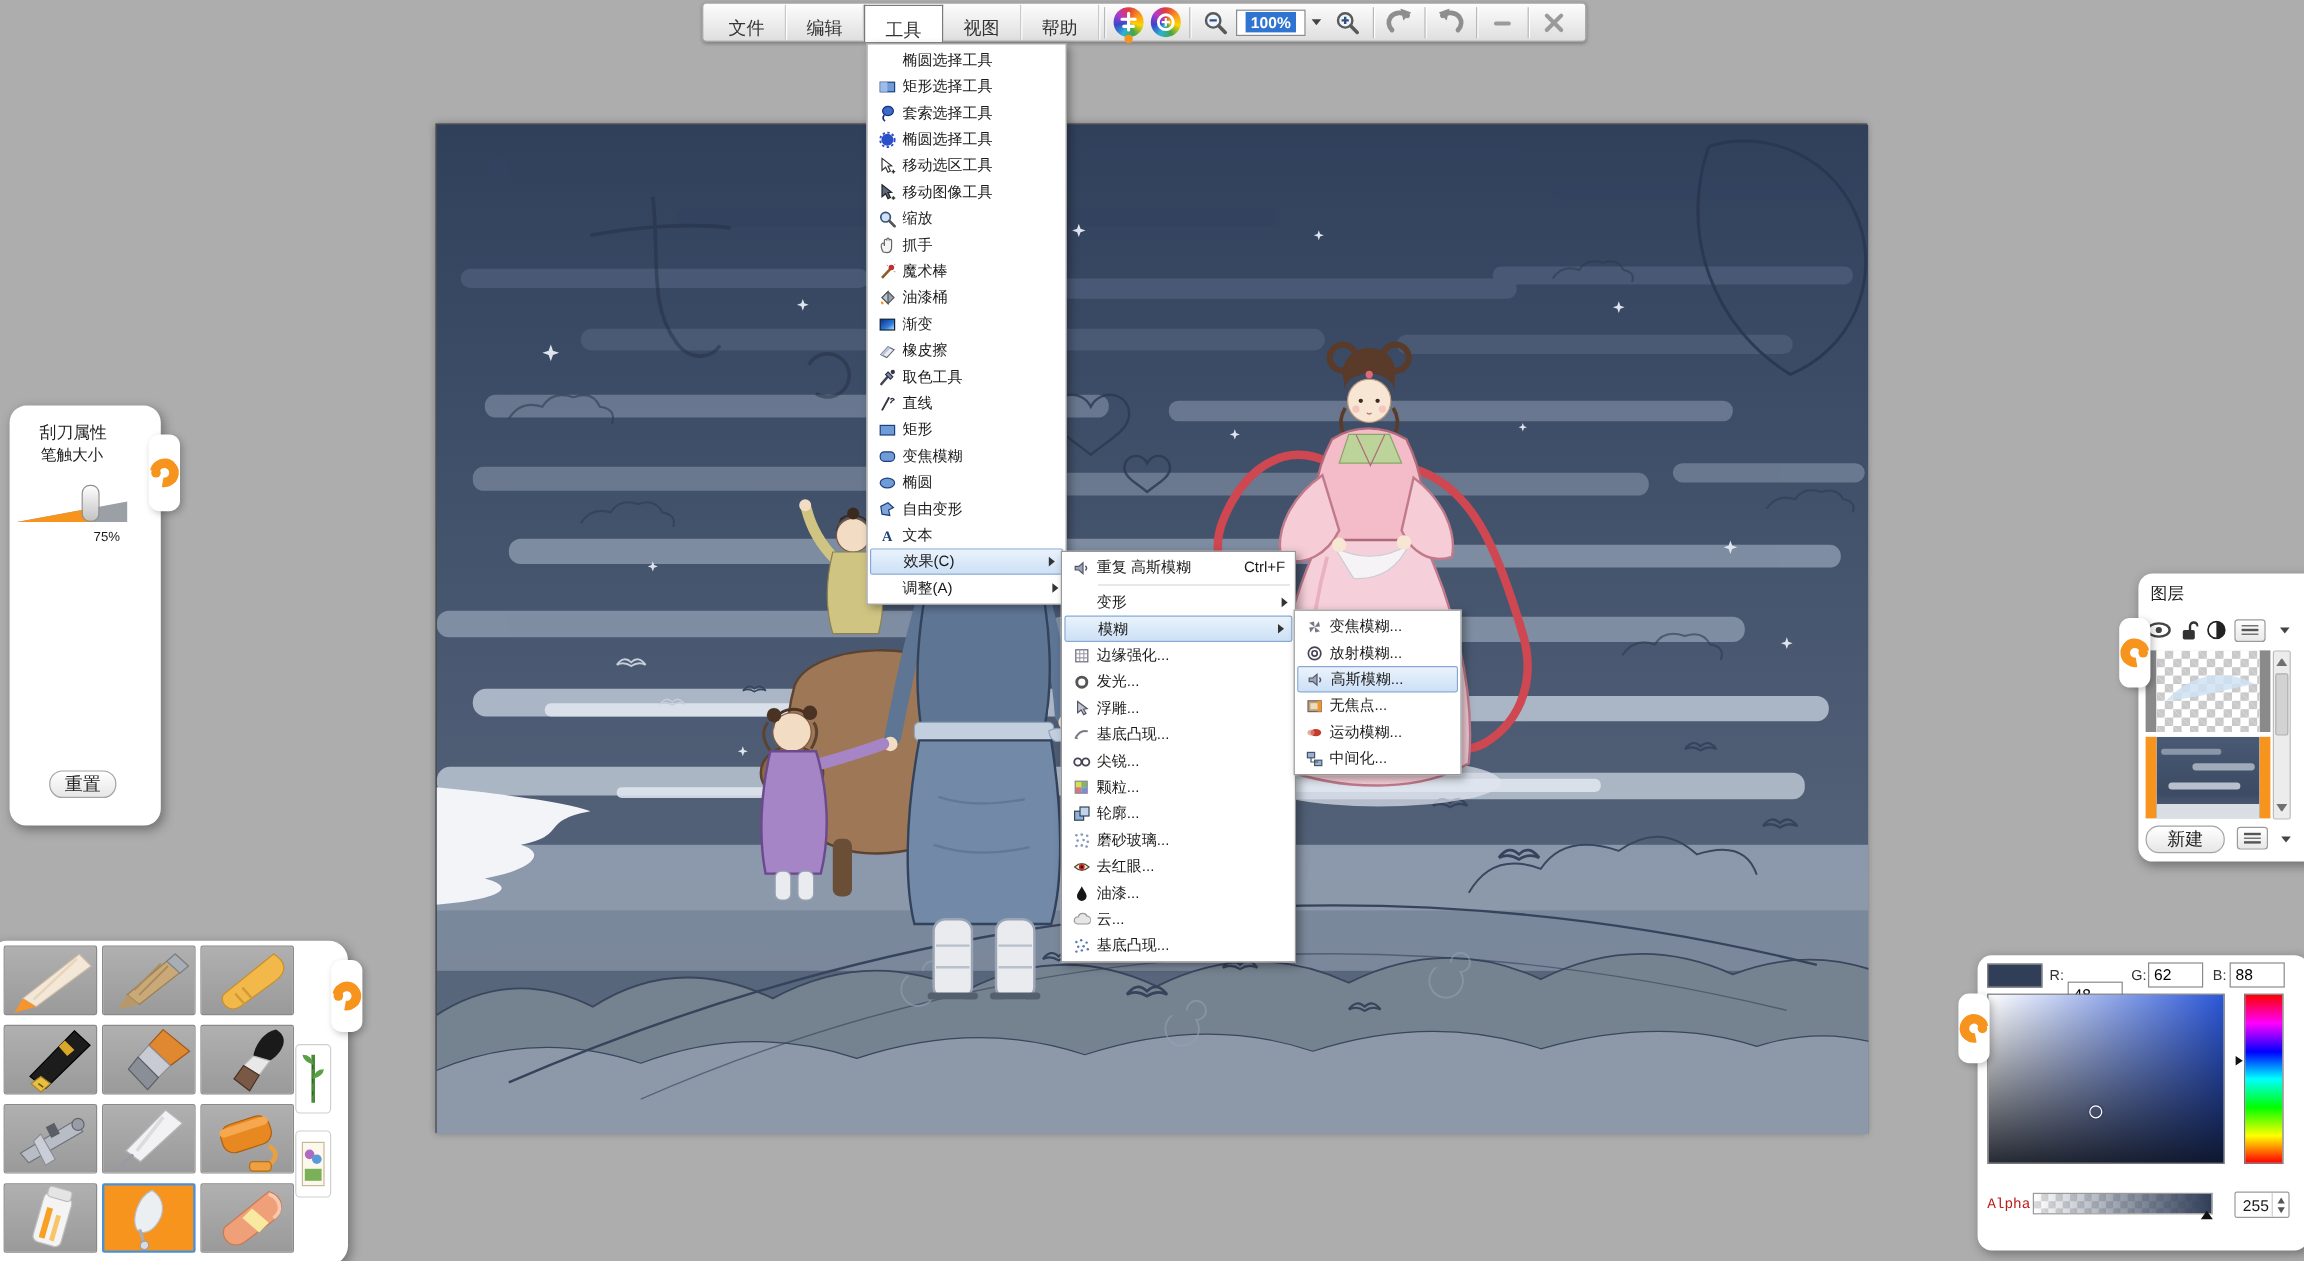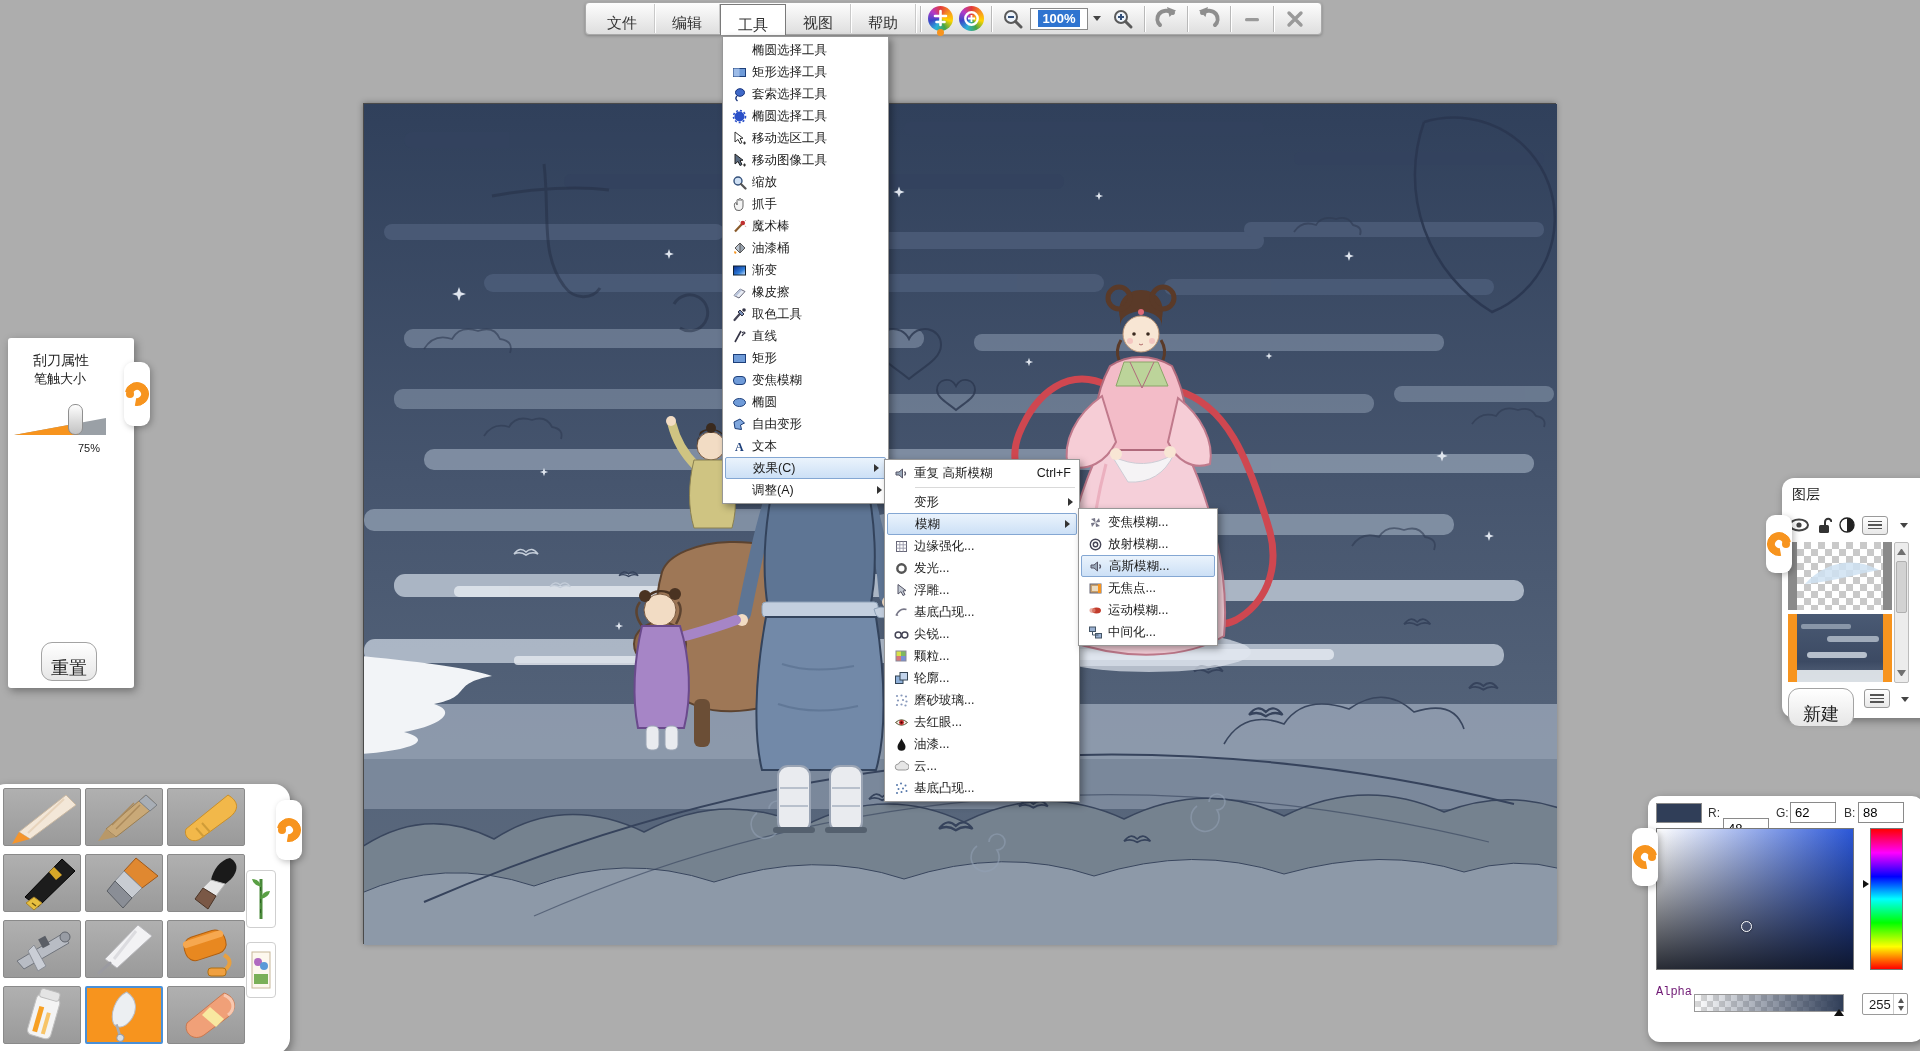--- a/index.html
+++ b/index.html
@@ -31,33 +31,33 @@
   .mrow .mlabel{flex:0 1 auto}
   .mrow.hl{background:linear-gradient(#eaf3fc,#cce0f6);border:1px solid #84a7d3;border-radius:2px;margin:0 2px;padding:0 6px 0 1px}
   .sub-arrow{position:absolute;right:6px;width:0;height:0;border-top:4px solid transparent;border-bottom:4px solid transparent;border-left:5px solid #333}
   .shortcut{margin-left:auto;padding-left:14px}
   .msep{height:1px;background:#d9d9d9;margin:3px 4px 3px 30px}
 
   
   .canvas-wrap{position:absolute;left:363px;top:103px;width:1193px;height:841px;border:1px solid #4a4a4a;background:#46556e;box-shadow:0 0 6px rgba(0,0,0,.35)}
 
   
-  .panel{position:absolute;background:#fff;border-radius:3px;box-shadow:2px 3px 9px rgba(0,0,0,.35)}
+  .panel{position:absolute;background:#fff;border-radius:14px;box-shadow:2px 3px 9px rgba(0,0,0,.35)}
   .ptitle{font-size:14px;color:#222}
 
   
   .scraper{left:8px;top:338px;width:126px;height:350px}
   .scraper .ptitle{position:absolute;left:25px;top:14px}
   .scraper .plabel{position:absolute;left:26px;top:32px;font-size:13px}
   .wedge{position:absolute;left:6px;top:78px;width:94px;height:20px}
   .sl-thumb{position:absolute;left:60px;top:66px;width:15px;height:31px;border-radius:7px;border:1px solid #8f8f8f;
     background:linear-gradient(#fefefe,#d9d9d9 60%,#c3c3c3)}
   .pct{position:absolute;left:70px;top:104px;font-size:11px}
-  .pill-btn{position:absolute;height:39px;border:1px solid #a3a3a3;border-radius:11px;background:linear-gradient(#fff,#e6e6e6);
-    font-size:18px;display:flex;align-items:flex-end;justify-content:center;color:#222}
+  .pill-btn{position:absolute;height:23px;border:1px solid #a3a3a3;border-radius:11px;background:linear-gradient(#fff,#e6e6e6);
+    font-size:15px;display:flex;align-items:center;justify-content:center;color:#222}
   .scraper .pill-btn{left:33px;top:304px;width:56px}
 
   
   .otab{position:absolute;background:#fff;border-radius:9px;box-shadow:2px 2px 6px rgba(0,0,0,.25);z-index:5;
     display:flex;align-items:center;justify-content:center}
   .oring{width:24px;height:24px;border:8px solid #f7941e;border-radius:50%}
   .oring.open-l{border-left-color:transparent;transform:rotate(-35deg)}
   .oring.open-r{border-right-color:transparent;transform:rotate(35deg)}
   .odot{position:absolute;width:8px;height:8px;border-radius:50%;background:#f7941e}
 
@@ -95,21 +95,21 @@
   .clabel{position:absolute;top:10px;font-size:12px;color:#333}
   .cinput{position:absolute;top:6px;width:46px;height:21px;border:1px solid #8a8a8a;font-size:13px;padding:1px 4px;
     font-family:"Liberation Sans","DejaVu Sans",sans-serif}
   .svsq{position:absolute;left:8px;top:32px;width:198px;height:142px;border:1px solid #777;
     background:linear-gradient(to bottom,rgba(10,14,24,0) 0%,rgba(10,14,24,.88) 100%),linear-gradient(to right,#ffffff,#2b57d8)}
   .svmark{position:absolute;left:93px;top:125px;width:11px;height:11px;border:1.6px solid #fff;border-radius:50%;
     box-shadow:0 0 2px rgba(0,0,0,.6)}
   .huebar{position:absolute;left:222px;top:32px;width:33px;height:142px;border:1px solid #777;
     background:linear-gradient(#f00 0%,#f0f 17%,#00f 34%,#0ff 50%,#0f0 67%,#ff0 84%,#f00 100%)}
   .huemark{position:absolute;left:215px;top:84px;width:0;height:0;border-top:4px solid transparent;border-bottom:4px solid transparent;border-left:6px solid #111}
-  .alabel{position:absolute;left:8px;top:189px;font-size:12px;color:#701a75;font-family:"Liberation Mono","DejaVu Sans Mono",monospace}
+  .alabel{position:absolute;left:8px;top:201px;font-size:12px;color:#b91c1c;font-family:"Liberation Mono","DejaVu Sans Mono",monospace}
   .abar{position:absolute;left:46px;top:198px;width:150px;height:18px;border:1px solid #999;position:absolute;
     background-image:linear-gradient(to right,rgba(48,62,88,0),rgba(48,62,88,1)),
       linear-gradient(45deg,#d8d8d8 25%,transparent 25%,transparent 75%,#d8d8d8 75%),
       linear-gradient(45deg,#d8d8d8 25%,#fff 25%,#fff 75%,#d8d8d8 75%);
     background-size:100% 100%,12px 12px,12px 12px;background-position:0 0,0 0,6px 6px}
   .atri{position:absolute;left:186px;top:213px;width:0;height:0;border-left:5px solid transparent;border-right:5px solid transparent;border-bottom:7px solid #111}
   .aspin{position:absolute;left:214px;top:197px;width:46px;height:22px;border:1px solid #9a9a9a;border-radius:2px;background:#fff;
     display:flex;align-items:center;font-size:13px;padding-left:6px}
   .spinarrows{margin-left:auto;width:14px;height:100%;border-left:1px solid #ccc;display:flex;flex-direction:column;align-items:center;justify-content:center;gap:3px}
   .sa{width:0;height:0;border-left:3.5px solid transparent;border-right:3.5px solid transparent}

